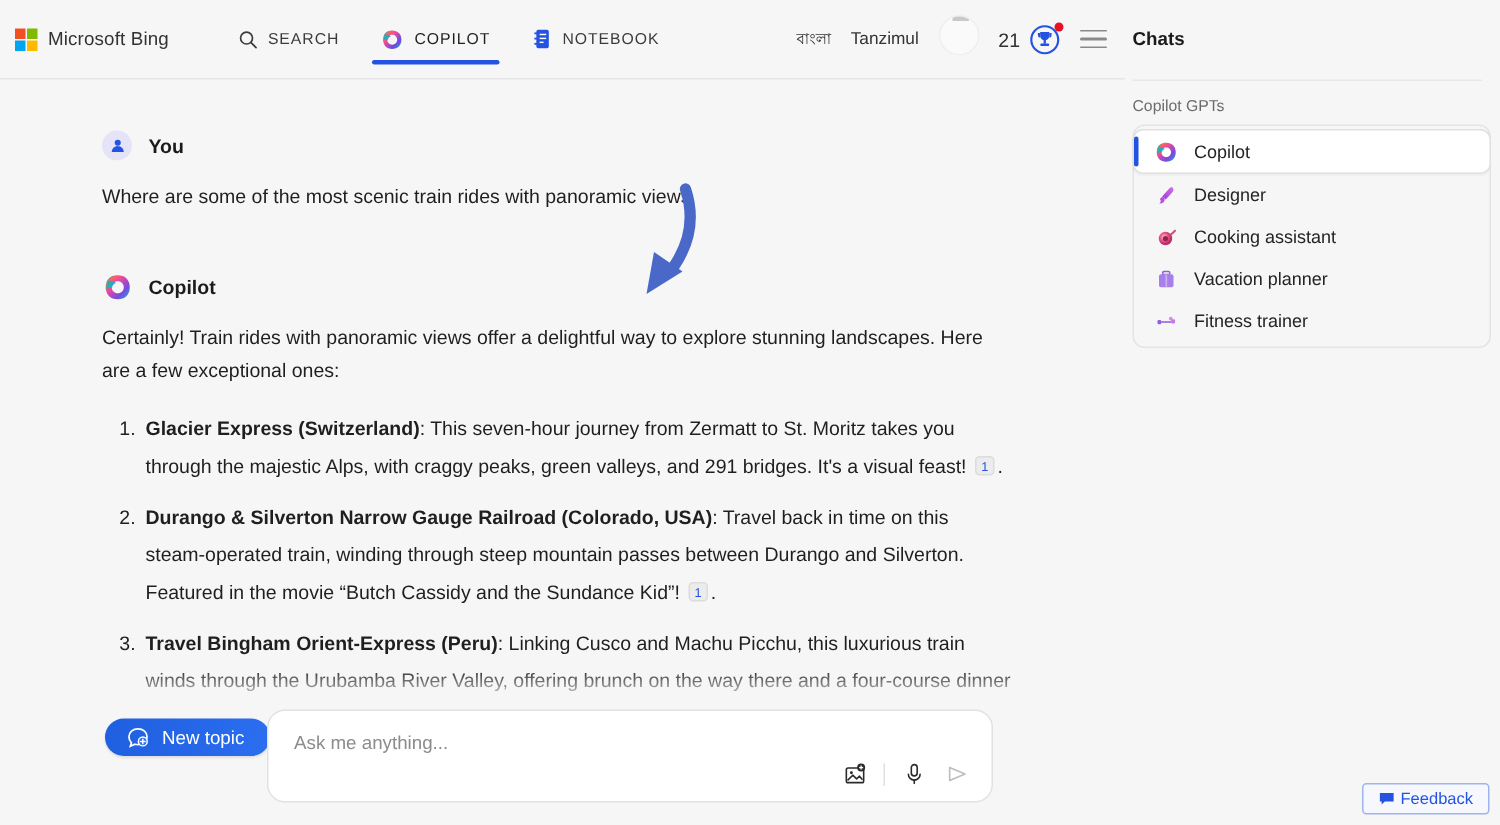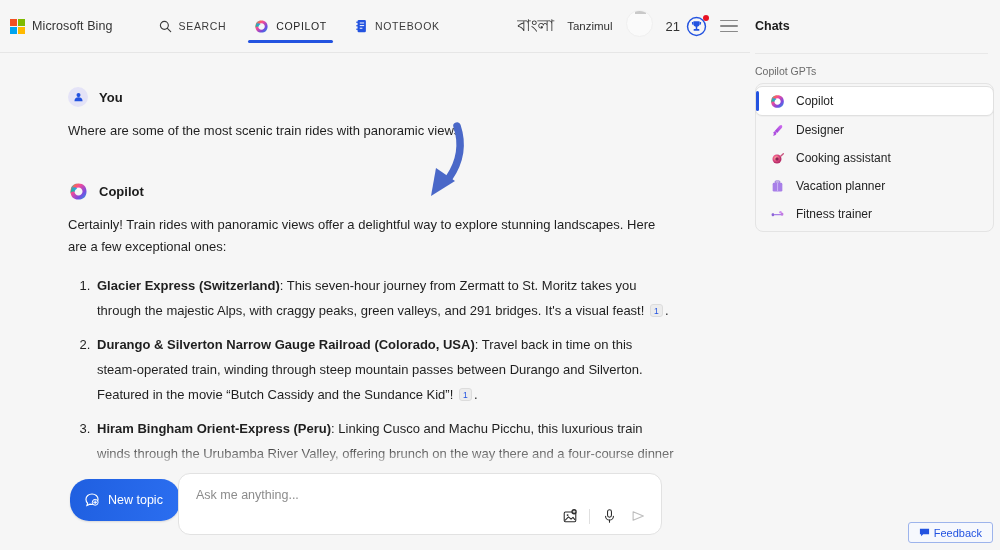--- a/index.html
+++ b/index.html
@@ -37,21 +37,21 @@
   }
   .navtab .lbl { font-size: 10.5px; letter-spacing: .65px; color: #3b3b3b; font-weight: 400; }
   .navtab.active .lbl { color: #1f1f1f; }
   .navtab.active::after {
     content: ""; position: absolute; left: 8px; right: 8px; bottom: 10px;
     height: 2.5px; background: #2353e0; border-radius: 2px;
   }
   .ico { display: inline-flex; align-items: center; justify-content: center; }
 
   .hdr-right { margin-left: auto; display: flex; align-items: center; gap: 13px; padding-right: 12px; }
-  .lang { font-size: 16px; color: #333; }
+  .lang { font-size: 10px; color: #333; }
   .uname { font-size: 11.5px; color: #333; }
   .avatar-ph {
     width: 27px; height: 27px; border-radius: 50%;
     background: #fafafa; border: 1px solid #efefef; position: relative; overflow: hidden;
     margin-top: -6px;
   }
   .avatar-ph::after {
     content:""; position:absolute; left:8px; top:-5px; width:11px; height:8px;
     background:#c9c9c9; border-radius: 3px 3px 0 0;
   }
@@ -90,21 +90,21 @@
     background: #ececec; border: 1px solid #dcdcdc;
     color: #2353e0; font-size: 8.5px; text-align: center; vertical-align: 1.5px;
   }
 
   
   .annot-arrow { position: absolute; left: 405px; top: 118px; pointer-events: none; }
 
   
   .composer { position: absolute; left: 0; bottom: 0; width: 750px; height: 80px; background: #f6f6f6; }
   .new-topic {
-    position: absolute; left: 70px; top: 9px; height: 42px;
+    position: absolute; left: 70px; top: 9px; height: 25px;
     display: flex; align-items: center; gap: 8px;
     padding: 0 17px 0 14px; border-radius: 19px;
     background: linear-gradient(100deg, #1f5fe0 0%, #2b6ef0 100%);
     color: #fff; font-size: 12.5px; cursor: pointer;
     box-shadow: 0 1px 2px rgba(0,0,0,.12);
   }
   .input-box {
     position: absolute; left: 178px; top: 3px; width: 484px; height: 62px;
     background: #fff; border: 1px solid #e2e2e2; border-radius: 12px;
   }
@@ -285,21 +285,21 @@
         <ol class="items">
           <li>
             <b>Glacier Express (Switzerland)</b><span>: This seven-hour journey from Zermatt to St. Moritz takes you through the majestic Alps, with craggy peaks, green valleys, and 291 bridges. It's a visual feast!</span>
             <span class="cite">1</span><span>.</span>
           </li>
           <li>
             <b>Durango &amp; Silverton Narrow Gauge Railroad (Colorado, USA)</b><span>: Travel back in time on this steam-operated train, winding through steep mountain passes between Durango and Silverton. Featured in the movie “Butch Cassidy and the Sundance Kid”!</span>
             <span class="cite">1</span><span>.</span>
           </li>
           <li>
-            <b>Hiram Bingham Orient-Express (Peru)</b><span>: Linking Cusco and Machu Picchu, this luxurious train winds through the Urubamba River Valley, offering brunch on the way there and a four-course dinner on the return. Named after the explorer who discovered Machu Picchu!</span>
+            <b>Travel Bingham Orient-Express (Peru)</b><span>: Linking Cusco and Machu Picchu, this luxurious train winds through the Urubamba River Valley, offering brunch on the way there and a four-course dinner on the return. Named after the explorer who discovered Machu Picchu!</span>
             
           </li>
 
         </ol>
       </div>
     </div>
   </div>
 
   <svg class="annot-arrow" width="70" height="90" viewBox="0 0 70 90">
     <path d="M52 8 C58 26 55 44 44 60" fill="none" stroke="#4a68c8" stroke-width="7.5" stroke-linecap="round"></path>

